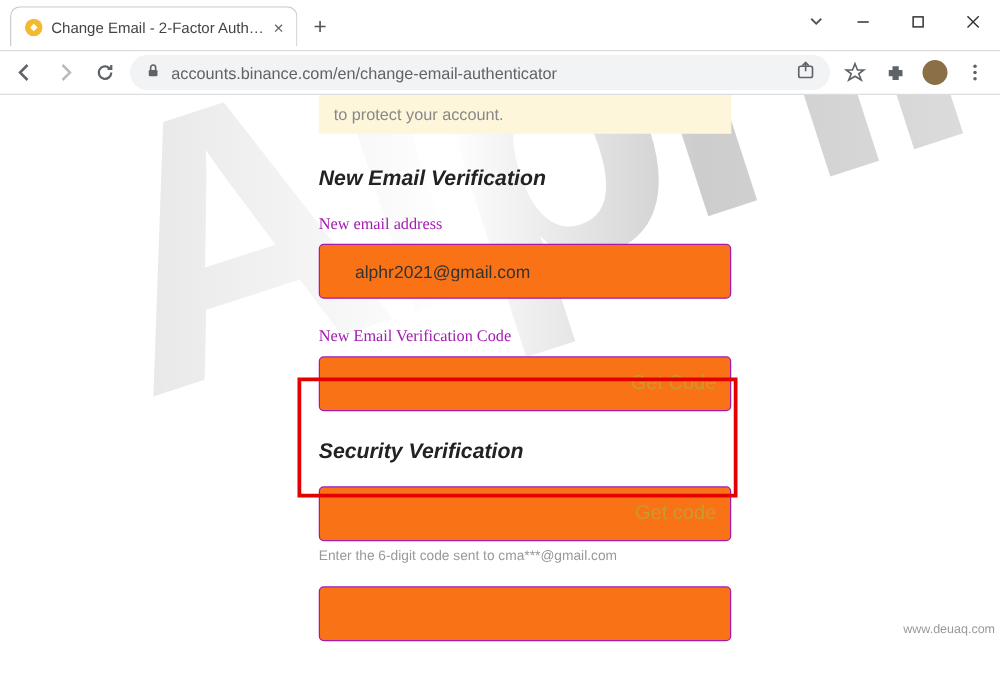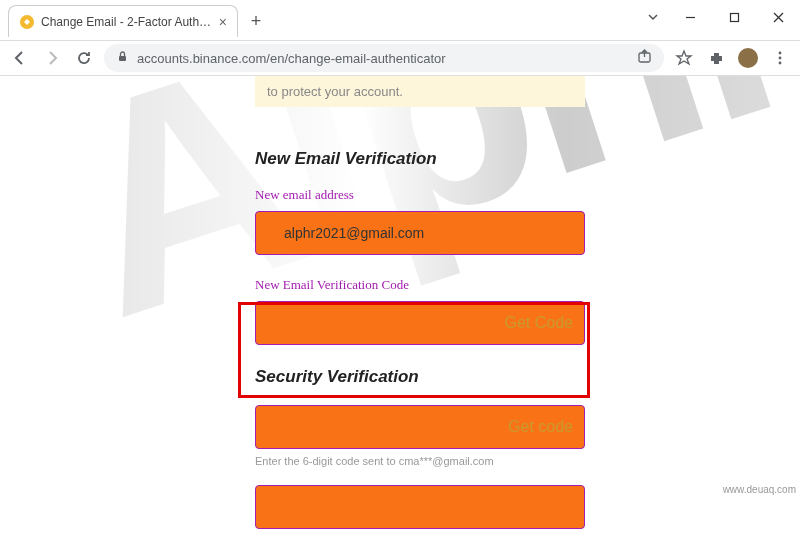--- a/index.html
+++ b/index.html
@@ -25,32 +25,32 @@
   .tool-icon { width: 24px; height: 24px; display: flex; align-items: center; justify-content: center; color: #5f6368; cursor: pointer; }
   .avatar { width: 20px; height: 20px; border-radius: 50%; background: #8b6f47; }
   
   .content-area { position: relative; width: 100%; height: 473px; background: #fff; overflow: hidden; }
   
   .watermark { position: absolute; left: 30px; top: -20px; font-size: 300px; font-weight: 700; color: rgba(0,0,0,0.22); transform: rotate(-18deg); transform-origin: left top; pointer-events: none; font-family: Arial, sans-serif; letter-spacing: -10px; z-index: 0; }
   .watermark-fade { position: absolute; left: 0; top: 0; right: 0; bottom: 0; background: linear-gradient(to right, rgba(255,255,255,0.4), rgba(255,255,255,1) 45%, rgba(255,255,255,0.1) 70%, rgba(255,255,255,0.4)); pointer-events: none; z-index: 1; }
   
   .form-col { position: absolute; left: 255px; top: 0; width: 330px; z-index: 2; }
   
-  .info-banner { background: #fdf6db; padding: 8px 12px; font-size: 13px; color: #888; margin-bottom: 42px; }
+  .info-banner { background: #fdf6db; padding: 8px 12px; font-size: 13px; color: #888; margin-bottom: 26px; }
   
   .sect-head { font-size: 17px; font-weight: 700; color: #222; margin-bottom: 18px; font-style: italic; }
   .field-label { font-size: 13px; color: #a21caf; margin-bottom: 8px; font-family: Liberation Serif, serif; }
   .txt-input { width: 100%; height: 44px; border: 1px solid #a21caf; border-radius: 4px; padding: 0 28px; font-size: 14px; color: #333; background: #f97316; }
   .input-group { position: relative; margin-bottom: 22px; }
   .get-code { position: absolute; right: 12px; top: 50%; transform: translateY(-50%); color: #c99a2e; font-size: 16px; font-weight: 500; cursor: pointer; }
   .helper { font-size: 11px; color: #999; margin-top: 6px; }
   
   .red-box { position: absolute; left: 238px; top: 226px; width: 352px; height: 96px; border: 3px solid #e20000; z-index: 5; pointer-events: none; }
   
-  .source-tag { position: absolute; right: 4px; top: 484px; font-size: 10px; color: #999; z-index: 10; writing-mode: horizontal-tb; }
+  .source-tag { position: absolute; right: 4px; top: 498px; font-size: 10px; color: #999; z-index: 10; writing-mode: horizontal-tb; }
 </style>
 </head>
 <body>
 
 <div class="titlebar">
   <div class="tab-strip">
     <div class="tab">
       <span class="favicon">
         <svg viewBox="0 0 16 16" width="16" height="16">
             <circle cx="8" cy="8" r="7" fill="#f3ba2f"></circle>

